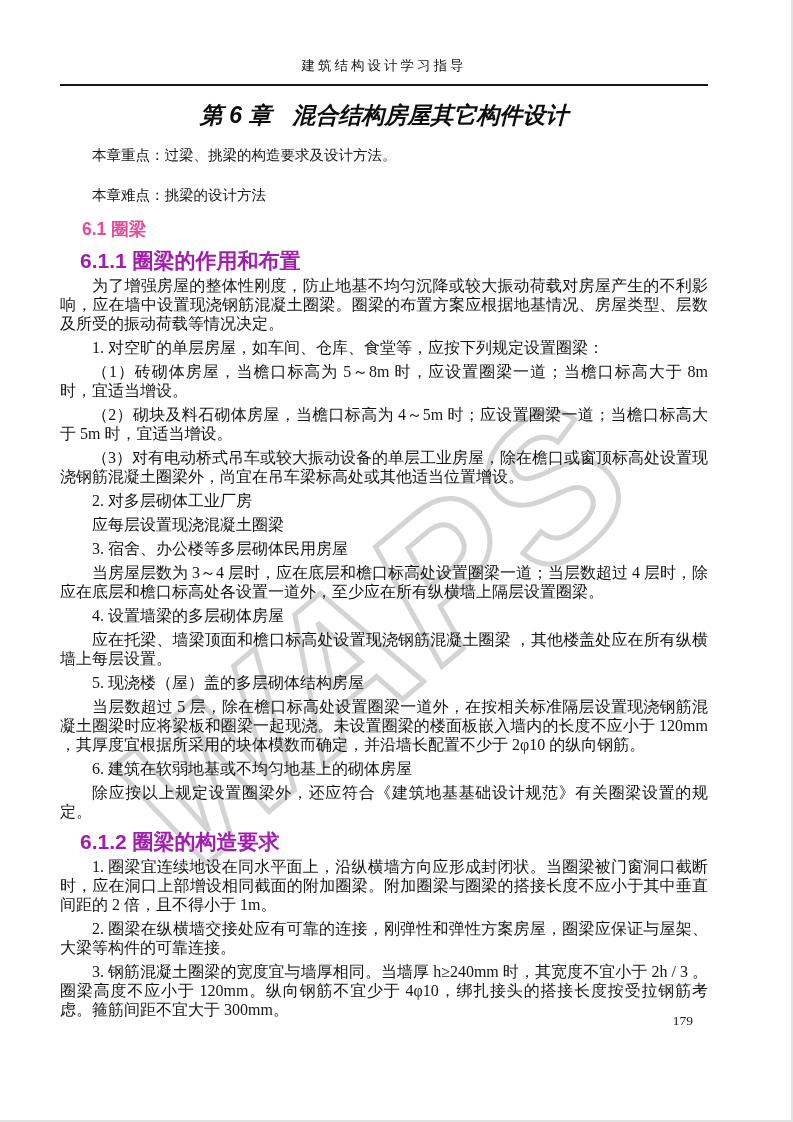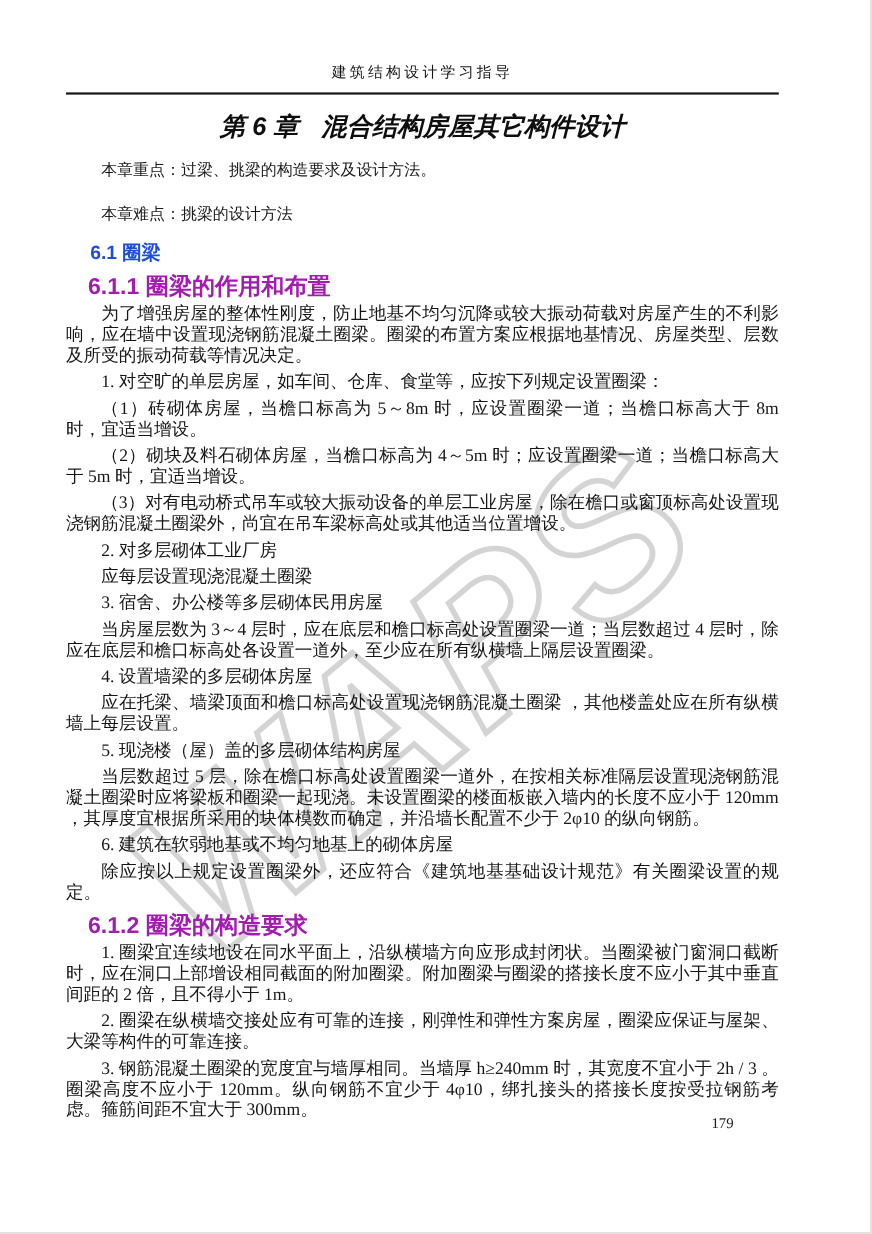--- a/index.html
+++ b/index.html
@@ -60,42 +60,42 @@
     font-size: 14.5px;
     line-height: 19px;
   }
   .summary.second { margin-top: 21px; }
   h2.section-heading {
     margin: 13px 0 0 22px;
     font-family: "Liberation Sans", "DejaVu Sans", sans-serif;
     font-size: 17.5px;
     line-height: 22px;
     font-weight: bold;
-    color: #1d4ed8;
+    color: #ec4899;
   }
   h3.subsection-heading {
     margin: 10px 0 0 20px;
     font-family: "Liberation Sans", "DejaVu Sans", sans-serif;
     font-size: 21px;
     line-height: 21px;
     font-weight: bold;
     color: #a21caf;
   }
   p.body {
     margin: 5px 0;
     font-size: 16px;
     line-height: 19px;
     text-align: justify;
     text-indent: 2em;
     color: #161616;
   }
   .page-number {
     position: absolute;
     top: 1013px;
-    right: 124px;
+    right: 98px;
     font-size: 13.5px;
     z-index: 1;
   }
 </style>
 </head>
 <body>
 
 <div class="page">
 
   <svg class="watermark-svg" viewBox="0 0 710 500" aria-hidden="true">

